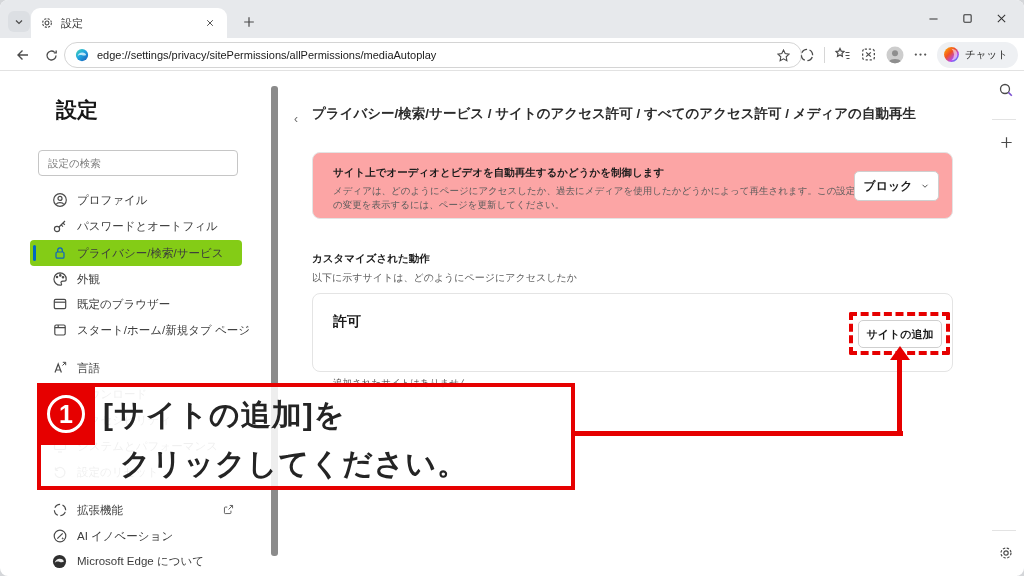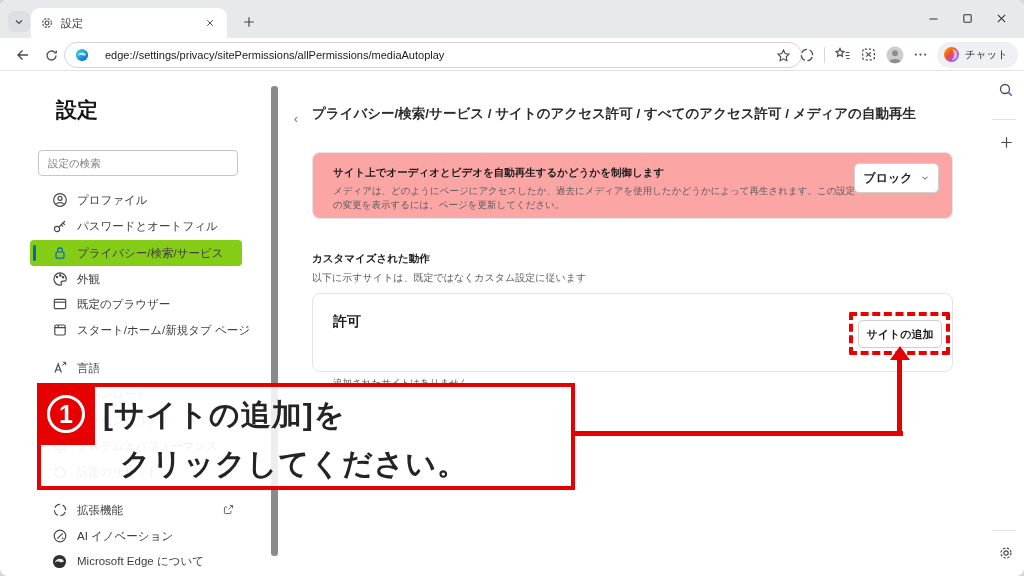--- a/index.html
+++ b/index.html
@@ -14,21 +14,21 @@
   .tab{position:absolute;left:31px;top:8px;width:196px;height:30px;background:#fff;border-radius:9px 9px 0 0;display:flex;align-items:center;padding:0 9px;}
   .tab-title{font-size:11px;color:#2f2f2f;margin-left:7px;flex:1;white-space:nowrap;overflow:hidden;}
   .tab-close{width:17px;height:17px;display:flex;align-items:center;justify-content:center;border-radius:4px;}
   .newtab-btn{position:absolute;left:238px;top:11px;width:22px;height:22px;display:flex;align-items:center;justify-content:center;}
   .wincontrols{position:absolute;right:6px;top:4px;display:flex;}
   .winbtn{width:34px;height:28px;display:flex;align-items:center;justify-content:center;}
   
   .toolbar{position:absolute;left:0;top:38px;width:1024px;height:33px;background:#fff;border-bottom:1px solid #e2e2e2;}
   .nav-ico{position:absolute;top:8px;width:18px;height:18px;display:flex;align-items:center;justify-content:center;}
   .urlpill{position:absolute;left:64px;top:42px;width:738px;height:26px;border:1px solid #d4d4d4;border-radius:13px;background:#fff;display:flex;align-items:center;padding:0 10px;}
-  .urltext{font-size:11px;color:#1b1b1b;margin-left:16px;flex:1;white-space:nowrap;overflow:hidden;}
+  .urltext{font-size:11px;color:#1b1b1b;margin-left:8px;flex:1;white-space:nowrap;overflow:hidden;}
   .tb-right{position:absolute;right:6px;top:41px;height:27px;display:flex;align-items:center;gap:9px;}
   .tb-divider{width:1px;height:16px;background:#d6d6d6;}
   .copilot-pill{height:26px;border-radius:13px;background:#eef0f3;display:flex;align-items:center;padding:0 10px 0 6px;gap:5px;}
   .copilot-label{font-size:10.5px;color:#2a2a2a;}
   
   .sb-title{position:absolute;left:56px;top:96px;font-size:21px;font-weight:bold;color:#161616;}
   .sb-search{position:absolute;left:38px;top:150px;width:200px;height:26px;border:1px solid #c6c6c6;border-radius:4px;background:#fff;font-size:10.5px;color:#444;padding:0 9px;font-family:inherit;}
   .sb-search::placeholder{color:#7a7a7a;}
   .sb-item{position:absolute;left:30px;width:212px;height:26px;display:flex;align-items:center;border-radius:4px;}
   .sb-item .ico{width:16px;margin-left:22px;margin-right:9px;flex:none;}
@@ -42,21 +42,21 @@
   .rail-ico{position:absolute;display:flex;align-items:center;justify-content:center;width:20px;height:20px;}
   .rail-div{position:absolute;left:992px;width:24px;height:1px;background:#e3e3e3;}
   
   .bc-back{position:absolute;left:294px;top:112px;font-size:12px;color:#6d6d6d;}
   .breadcrumb{position:absolute;left:312px;top:104px;width:620px;font-size:13.5px;line-height:20px;font-weight:bold;color:#2c2c2c;}
   .card{position:absolute;left:312px;width:641px;border:1px solid #e4e4e4;border-radius:8px;}
   .card1{top:152px;height:67px;background:#fca5a5;}
   .card2{top:293px;height:79px;background:#fff;}
   .card-title{position:absolute;left:20px;top:13px;font-size:10.5px;font-weight:bold;color:#1c1c1c;}
   .card-desc{position:absolute;left:20px;top:31px;width:525px;font-size:9.5px;line-height:14px;color:#5c5c5c;}
-  .dd-btn{position:absolute;right:13px;top:10px;width:85px;height:30px;background:#fff;border:1px solid #cfcfcf;border-radius:5px;display:flex;align-items:center;justify-content:center;gap:7px;}
+  .dd-btn{position:absolute;right:13px;top:18px;width:85px;height:30px;background:#fff;border:1px solid #cfcfcf;border-radius:5px;display:flex;align-items:center;justify-content:center;gap:7px;}
   .dd-label{font-size:12px;font-weight:bold;color:#1c1c1c;}
   .sect-head{position:absolute;left:312px;top:252px;font-size:10.5px;font-weight:bold;color:#1c1c1c;}
   .sect-sub{position:absolute;left:312px;top:271px;font-size:10px;color:#5c5c5c;}
   .allow-title{position:absolute;left:20px;top:19px;font-size:14px;font-weight:bold;color:#1c1c1c;}
   .allow-empty{position:absolute;left:20px;top:40px;font-size:9.5px;color:#5c5c5c;margin-top:43px;}
   .add-btn{position:absolute;left:858px;top:320px;width:84px;height:28px;background:#fff;border:1px solid #cfcfcf;border-radius:5px;display:flex;align-items:center;justify-content:center;font-size:11px;font-weight:bold;color:#1c1c1c;z-index:6;}
   
   .hl-dashed{position:absolute;left:849px;top:312px;width:101px;height:43px;border:4px dashed #e60000;border-radius:2px;z-index:40;}
   .arrow-h{position:absolute;left:573px;top:431px;width:330px;height:5px;background:#e60000;z-index:40;}
   .arrow-v{position:absolute;left:897px;top:358px;width:5px;height:77px;background:#e60000;z-index:40;}
@@ -379,21 +379,21 @@
       <span class="dd-label">ブロック</span>
       <span>
           <svg width="10" height="10" viewBox="0 0 16 16" fill="none" stroke="#555" stroke-width="1.6">
             <path d="M4 6l4 4 4-4"></path>
           </svg>
         </span>
     </div>
   </div>
 
   <div class="sect-head">カスタマイズされた動作</div>
-  <div class="sect-sub">以下に示すサイトは、既定ではなくカスタム設定に従います</div>
+  <div class="sect-sub">以下に示すサイトは、どのようにページにアクセスしたか</div>
 
   <div class="card card2">
     <div class="allow-title">許可</div>
     <div class="allow-empty">追加されたサイトはありません</div>
   </div>
   <div class="add-btn">サイトの追加</div>
 
   <div class="hl-dashed"></div>
   <div class="arrow-h"></div>
   <div class="arrow-v"></div>

